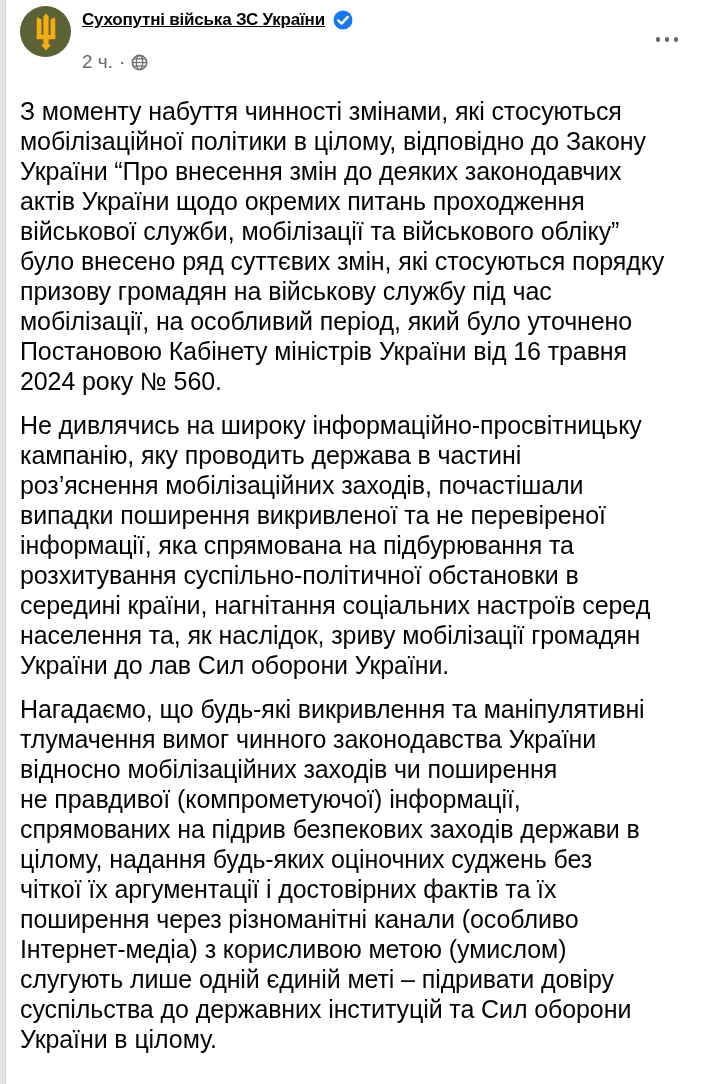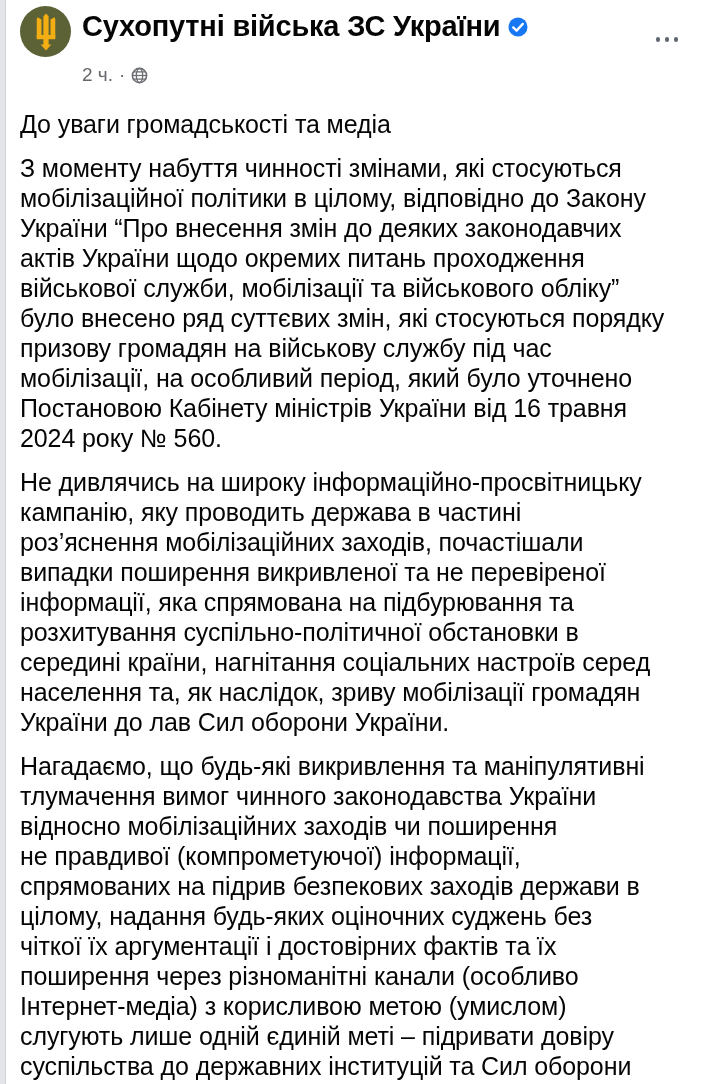--- a/index.html
+++ b/index.html
@@ -31,23 +31,24 @@
     flex: 0 0 auto;
     display: flex; align-items: center; justify-content: center;
     margin-top: 1px;
     cursor: pointer;
   }
   .head-text { padding-top: 5px; min-width: 0; }
   .name-row {
     display: flex; align-items: center; gap: 8px;
   }
   .page-name {
-    font-size: 29px; font-weight: 700; color: #050505;
+    font-size: 17px; font-weight: 700; color: #050505;
     letter-spacing: -0.2px; white-space: nowrap;
     cursor: pointer;
+    text-decoration: underline;
   }
   .verified { width: 20px; height: 20px; flex: 0 0 auto; }
   .meta-row {
     display: flex; align-items: center; gap: 6px;
     margin-top: 21px;
     font-size: 19px; color: #65676b;
   }
   .meta-sep { font-size: 19px; color: #65676b; }
   .globe { width: 17px; height: 17px; opacity: 0.95; }
   .more-btn {
@@ -123,21 +124,20 @@
 
     <div class="more-btn">
       <span class="dot"></span>
       <span class="dot"></span>
       <span class="dot"></span>
     </div>
 
   </div>
 
   <div class="post-body">
-    <p>До уваги громадськості та медіа</p>
     <p>З моменту набуття чинності змінами, які стосуються
 мобілізаційної політики в цілому, відповідно до Закону
 України “Про внесення змін до деяких законодавчих
 актів України щодо окремих питань проходження
 військової служби, мобілізації та військового обліку”
 було внесено ряд суттєвих змін, які стосуються порядку
 призову громадян на військову службу під час
 мобілізації, на особливий період, який було уточнено
 Постановою Кабінету міністрів України від 16 травня
 2024 року № 560.</p>

